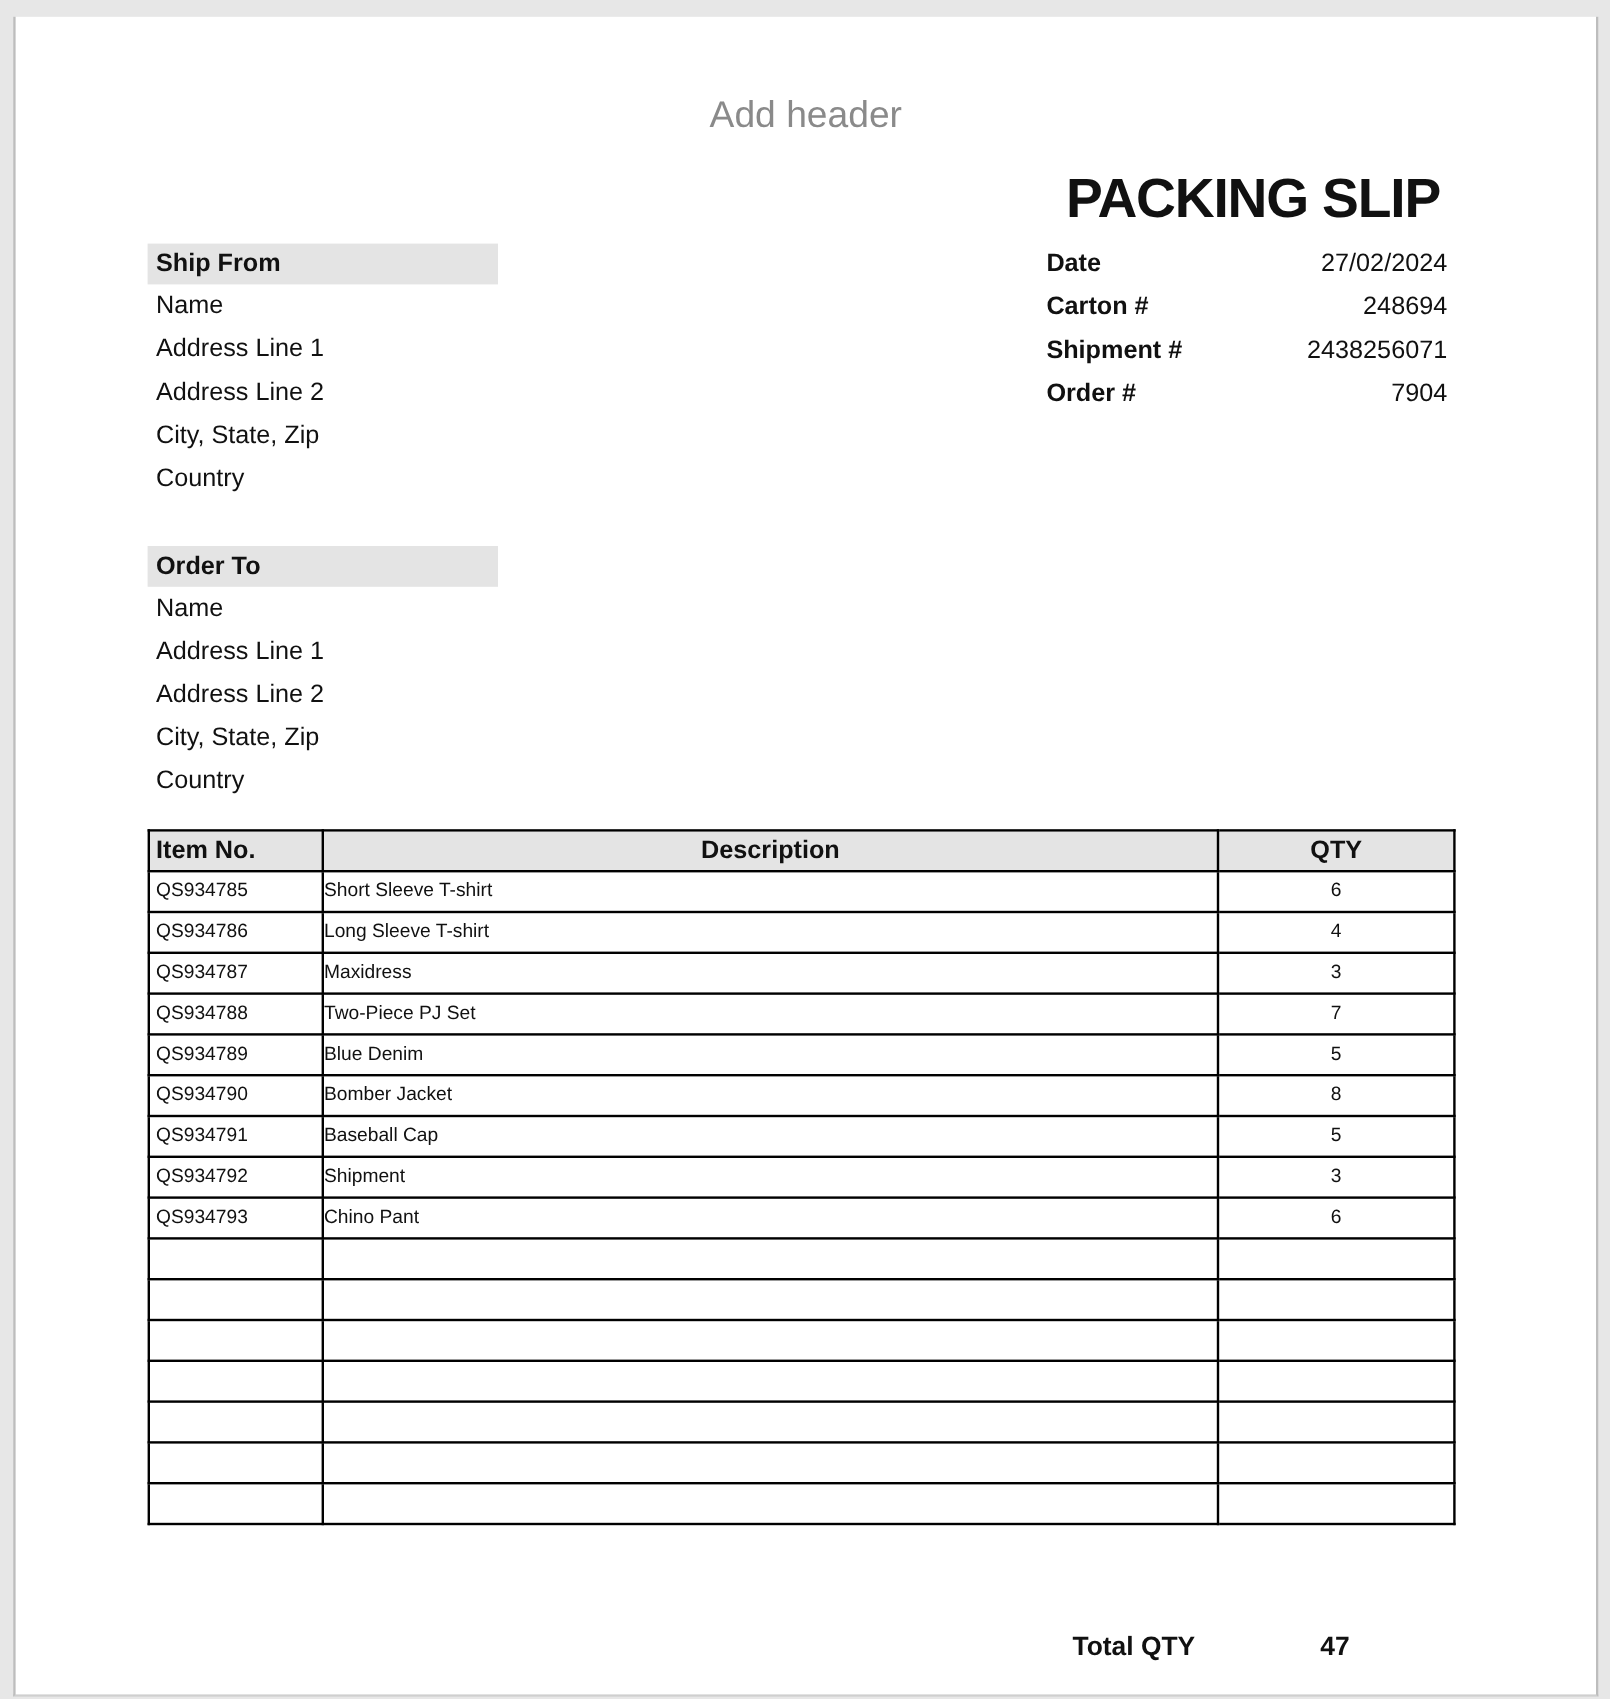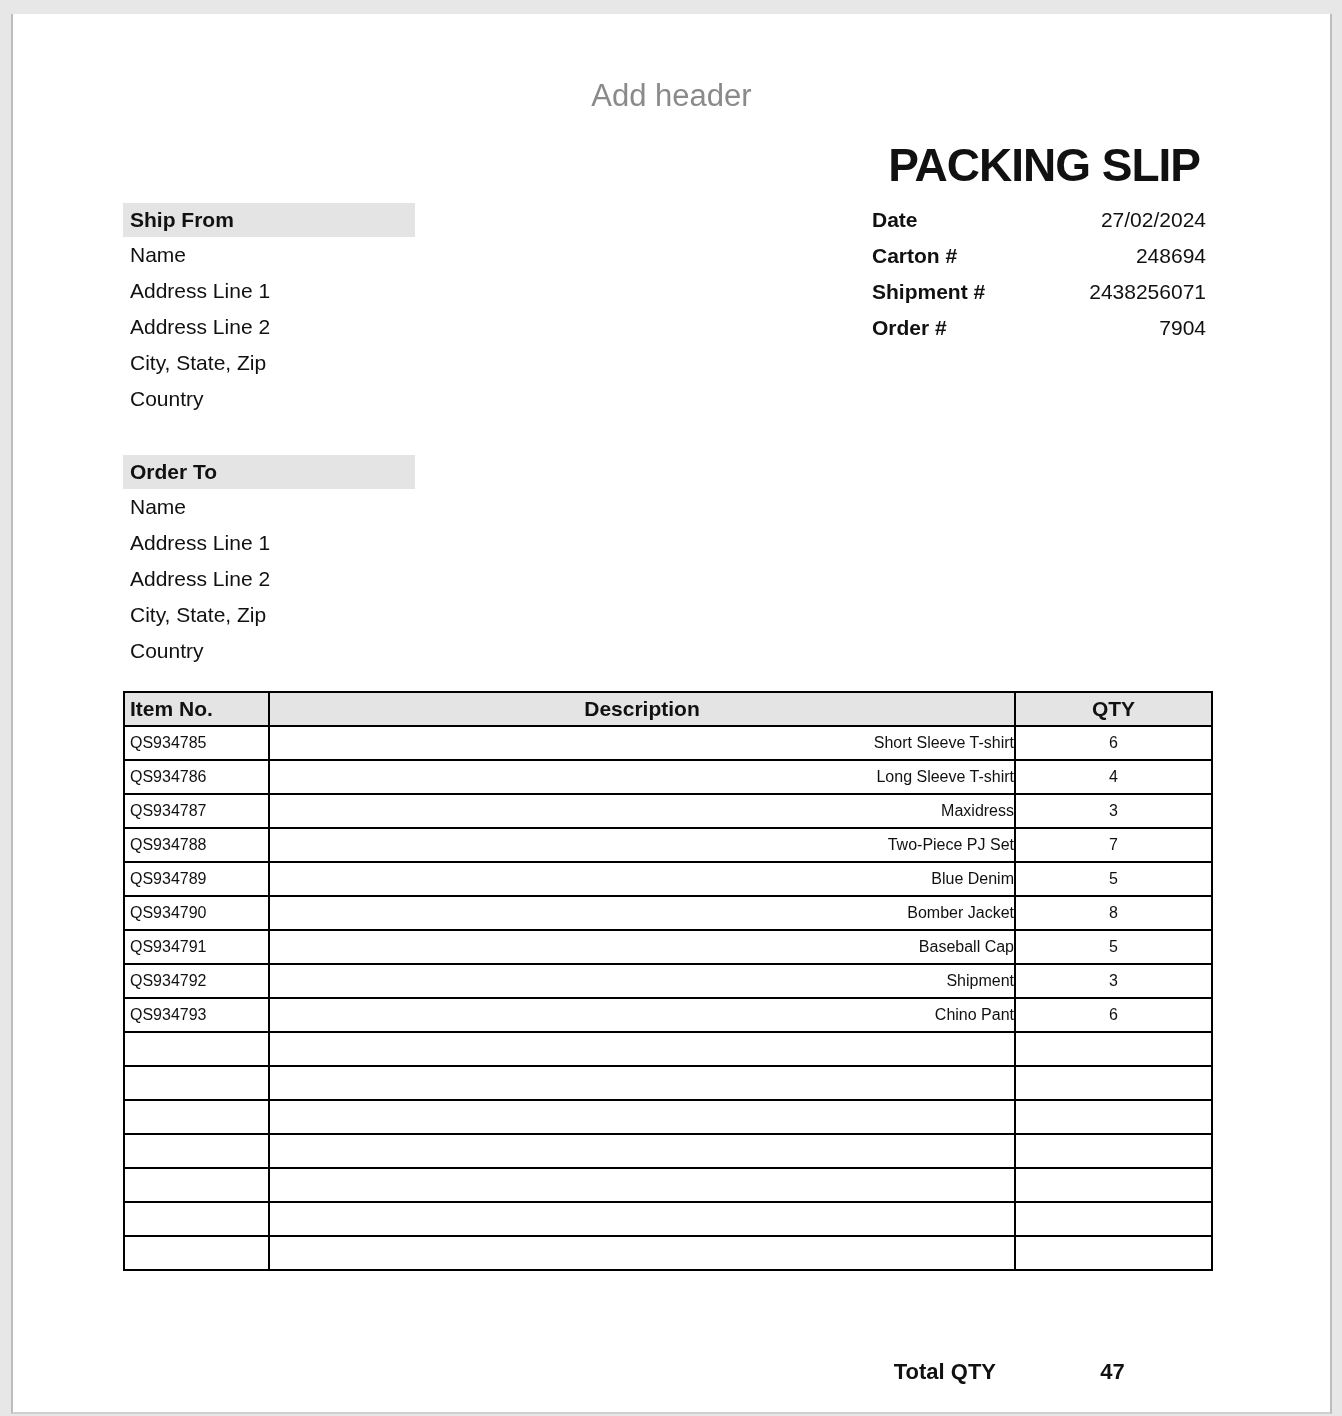--- a/index.html
+++ b/index.html
@@ -100,21 +100,21 @@
     vertical-align: middle;
     overflow: hidden;
     white-space: nowrap;
   }
   table.items th {
     background: var(--section_header_bg);
     font-weight: 700;
     font-size: 21px;
   }
   .col-item { width: 145px; text-align: left; padding-left: 5px; }
-  .col-desc { width: 746px; text-align: right; }
+  .col-desc { width: 746px; text-align: left; }
   .col-qty  { width: 197px; text-align: center; }
   th.col-desc, th.col-qty { text-align: center; }
   .total-label {
     position: absolute;
     left: 588px; top: 1340px;
     width: 395px; height: 36px;
     line-height: 36px;
     text-align: right;
     font-weight: 700;
     font-size: 22px;

